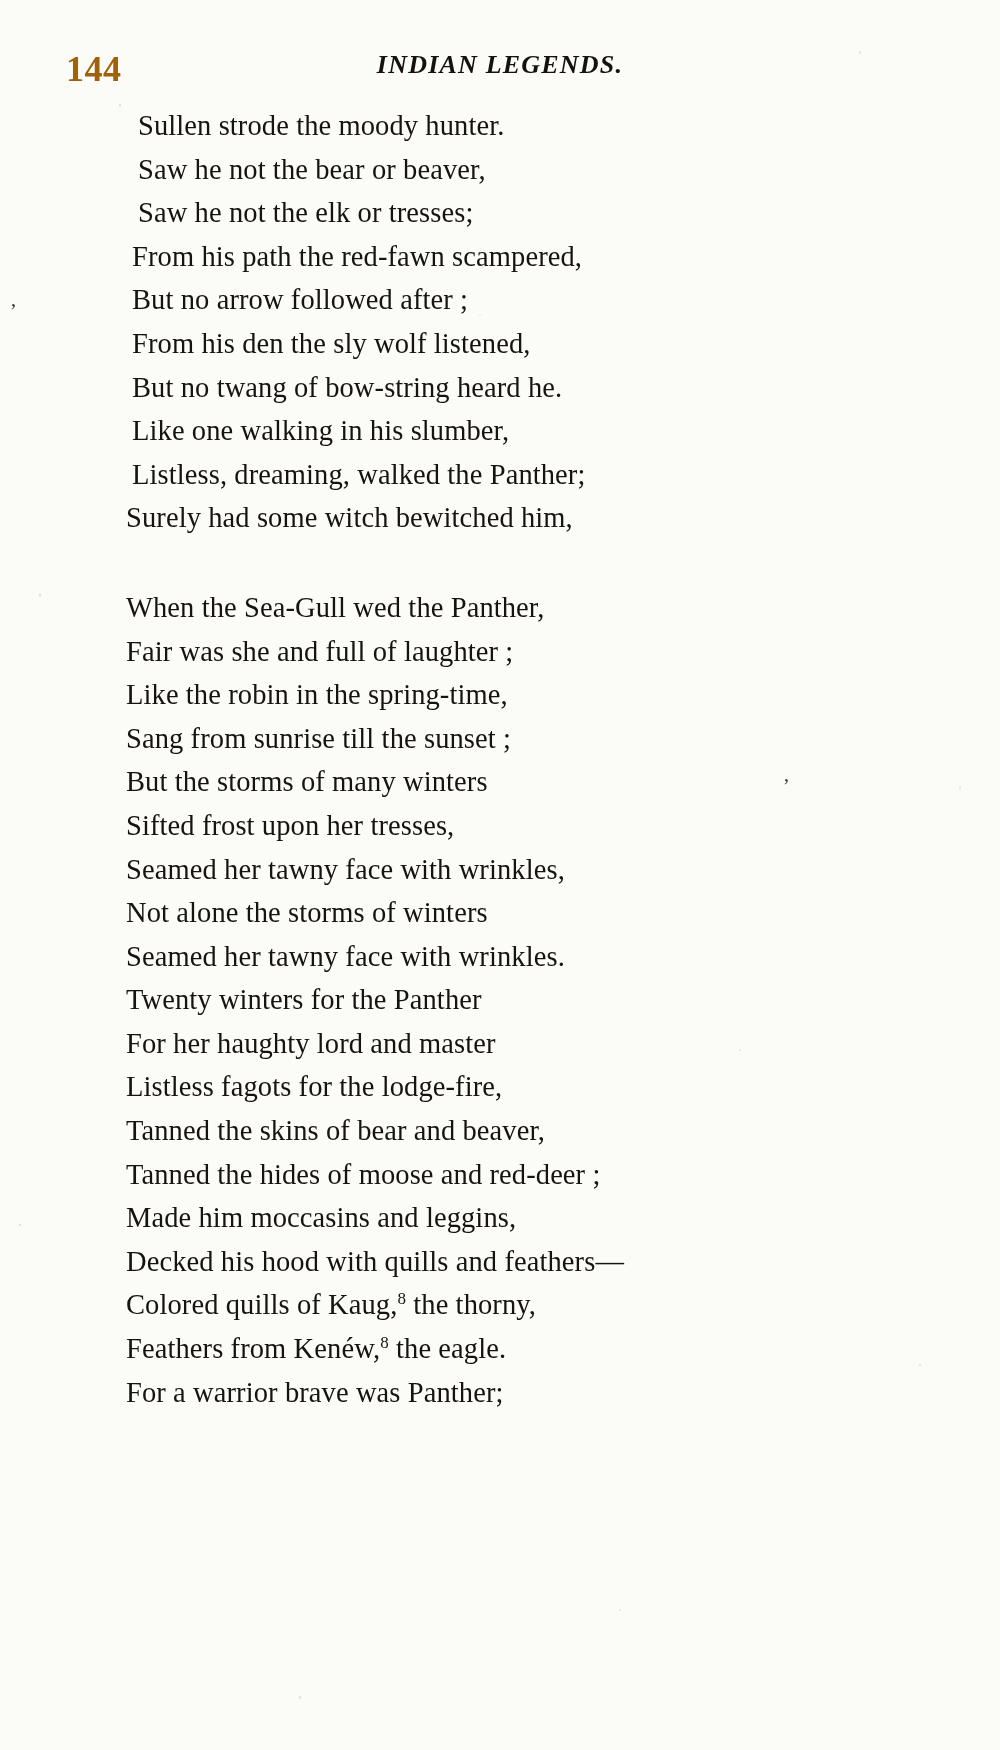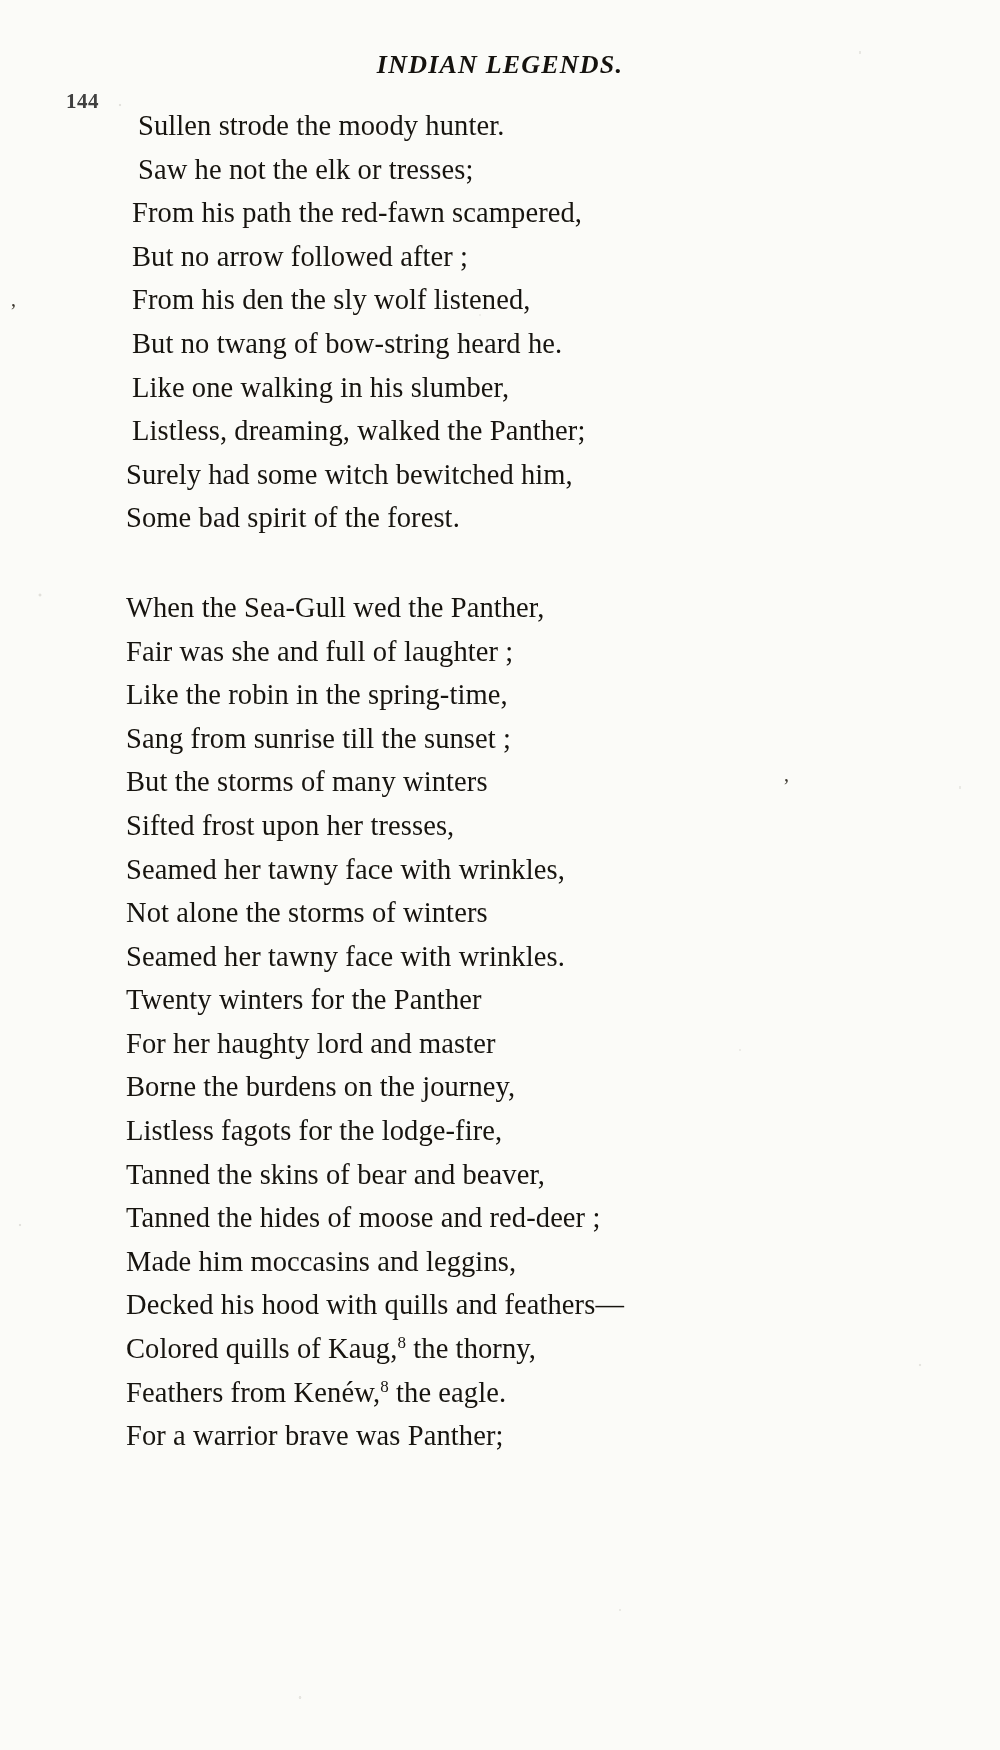--- a/index.html
+++ b/index.html
@@ -46,25 +46,24 @@
     position: absolute;
     top: 24px;
     left: 0;
     right: 0;
     height: 46px;
   }
   .folio {
     position: absolute;
     left: 66px;
     top: 24px;
-    font-size: 21px;
+    font-size: 36px;
     font-weight: bold;
     letter-spacing: .5px;
-    color: #404040;
-    margin-top: 41px;
+    color: #a16207;
   }
   .head-title {
     position: absolute;
     left: 0;
     right: 0;
     top: 26px;
     text-align: center;
     font-size: 26px;
     font-style: italic;
     font-weight: bold;
@@ -119,44 +118,43 @@
     <div class="head-title">INDIAN LEGENDS.</div>
   </div>
 
   <div class="margin-mark mark-left">’</div>
   <div class="margin-mark mark-right">’</div>
 
   <div class="verse-body">
 
     <div class="stanza">
       <div class="line indent-1">Sullen strode the moody hunter.</div>
+      <div class="line indent-1">Saw he not the bear or beaver,</div>
       <div class="line indent-1">Saw he not the elk or tresses;</div>
       <div class="line indent-2">From his path the red-fawn scampered,</div>
       <div class="line indent-2">But no arrow followed after ;</div>
       <div class="line indent-2">From his den the sly wolf listened,</div>
       <div class="line indent-2">But no twang of bow-string heard he.</div>
       <div class="line indent-2">Like one walking in his slumber,</div>
       <div class="line indent-2">Listless, dreaming, walked the Panther;</div>
       <div class="line indent-neg">Surely had some witch bewitched him,</div>
-      <div class="line indent-neg">Some bad spirit of the forest.</div>
     </div>
 
     <div class="stanza">
       <div class="line indent-neg">When the Sea-Gull wed the Panther,</div>
       <div class="line indent-neg">Fair was she and full of laughter ;</div>
       <div class="line indent-neg">Like the robin in the spring-time,</div>
       <div class="line indent-neg">Sang from sunrise till the sunset ;</div>
       <div class="line indent-neg">But the storms of many winters</div>
       <div class="line indent-neg">Sifted frost upon her tresses,</div>
       <div class="line indent-neg">Seamed her tawny face with wrinkles,</div>
       <div class="line indent-neg">Not alone the storms of winters</div>
       <div class="line indent-neg">Seamed her tawny face with wrinkles.</div>
       <div class="line indent-neg">Twenty winters for the Panther</div>
       <div class="line indent-neg">For her haughty lord and master</div>
-      <div class="line indent-neg">Borne the burdens on the journey,</div>
       <div class="line indent-neg">Listless fagots for the lodge-fire,</div>
       <div class="line indent-neg">Tanned the skins of bear and beaver,</div>
       <div class="line indent-neg">Tanned the hides of moose and red-deer ;</div>
       <div class="line indent-neg">Made him moccasins and leggins,</div>
       <div class="line indent-neg">Decked his hood with quills and feathers—</div>
       <div class="line indent-neg"><span>Colored quills of Kaug,</span><sup>8</sup><span> the thorny,</span></div>
       <div class="line indent-neg"><span>Feathers from Kenéw,</span><sup>8</sup><span> the eagle.</span></div>
       <div class="line indent-neg">For a warrior brave was Panther;</div>
     </div>
 

